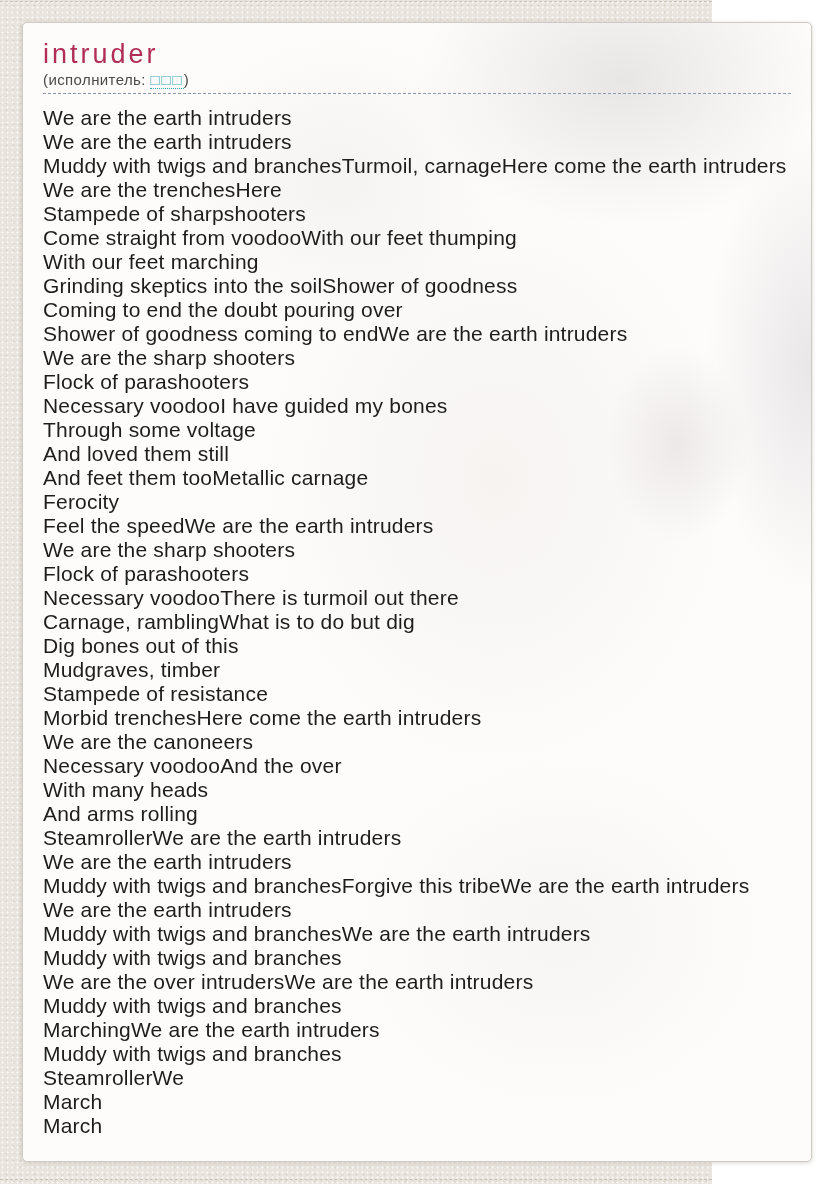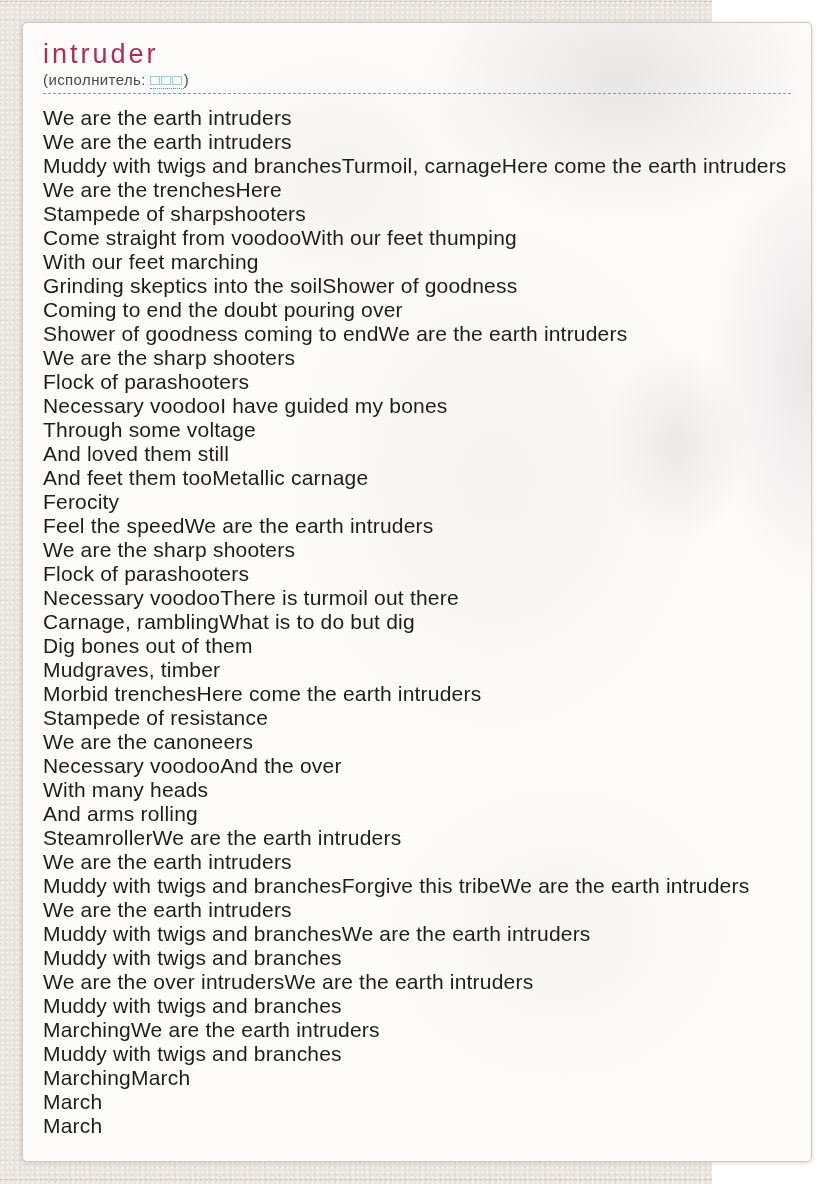--- a/index.html
+++ b/index.html
@@ -109,39 +109,39 @@
           <div class="lyric-line">Necessary voodooI have guided my bones</div>
           <div class="lyric-line">Through some voltage</div>
           <div class="lyric-line">And loved them still</div>
           <div class="lyric-line">And feet them tooMetallic carnage</div>
           <div class="lyric-line">Ferocity</div>
           <div class="lyric-line">Feel the speedWe are the earth intruders</div>
           <div class="lyric-line">We are the sharp shooters</div>
           <div class="lyric-line">Flock of parashooters</div>
           <div class="lyric-line">Necessary voodooThere is turmoil out there</div>
           <div class="lyric-line">Carnage, ramblingWhat is to do but dig</div>
-          <div class="lyric-line">Dig bones out of them</div>
+          <div class="lyric-line">Dig bones out of this</div>
           <div class="lyric-line">Mudgraves, timber</div>
+          <div class="lyric-line">Stampede of resistance</div>
           <div class="lyric-line">Morbid trenchesHere come the earth intruders</div>
-          <div class="lyric-line">Stampede of resistance</div>
           <div class="lyric-line">We are the canoneers</div>
           <div class="lyric-line">Necessary voodooAnd the over</div>
           <div class="lyric-line">With many heads</div>
           <div class="lyric-line">And arms rolling</div>
           <div class="lyric-line">SteamrollerWe are the earth intruders</div>
           <div class="lyric-line">We are the earth intruders</div>
           <div class="lyric-line">Muddy with twigs and branchesForgive this tribeWe are the earth intruders</div>
           <div class="lyric-line">We are the earth intruders</div>
           <div class="lyric-line">Muddy with twigs and branchesWe are the earth intruders</div>
           <div class="lyric-line">Muddy with twigs and branches</div>
           <div class="lyric-line">We are the over intrudersWe are the earth intruders</div>
           <div class="lyric-line">Muddy with twigs and branches</div>
           <div class="lyric-line">MarchingWe are the earth intruders</div>
           <div class="lyric-line">Muddy with twigs and branches</div>
-          <div class="lyric-line">MarchingMarch</div>
+          <div class="lyric-line">SteamrollerWe</div>
           <div class="lyric-line">March</div>
           <div class="lyric-line">March</div>
         </div>
     </div>
   </div>
 
   <div class="edge-dash bottom"></div>
 </div>
 
 </body></html>

